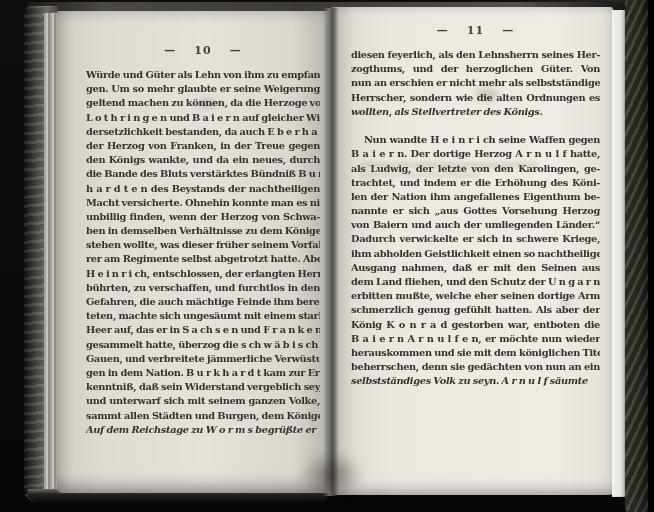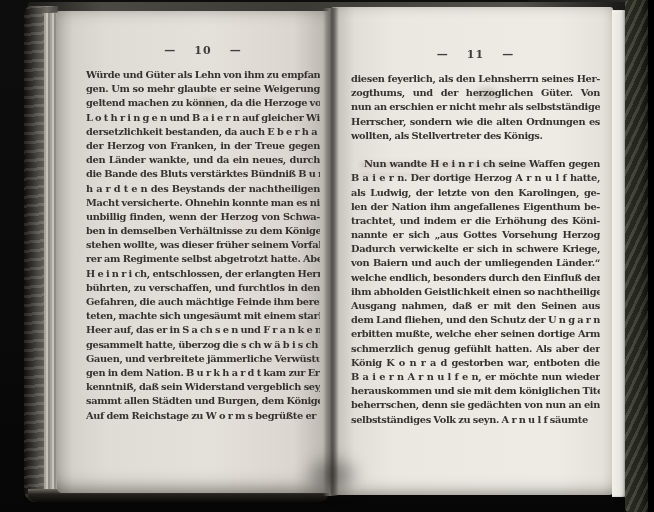--- a/index.html
+++ b/index.html
@@ -63,25 +63,25 @@
   }
   .page-text{position:absolute;color:#35322d;font-weight:700;}
   .page-text .header{
     text-align:center;font-size:11px;color:#413e39;letter-spacing:1px;margin-bottom:11px;
   }
   .page-text .header span{display:inline-block;margin:0 9px;}
   .lines{font-size:9.8px;line-height:14.2px;letter-spacing:-0.35px;word-spacing:-0.5px;}
   .line{
     text-align:justify;text-align-last:justify;white-space:nowrap;height:14.2px;overflow:hidden;
   }
-  .line.end{text-align-last:left;}
+  .line.end{text-align-last:left;font-style:italic;}
   .line.indent{text-indent:13px;}
   .para-gap{height:14.2px;}
   .lp-text{left:86px;top:44px;width:234px;}
-  .rp-text{left:351px;top:48px;width:249px;}
+  .rp-text{left:351px;top:24px;width:249px;}
   .stain{position:absolute;border-radius:50%;filter:blur(3px);background:rgba(112,107,97,.28);}
   .ghost{position:absolute;filter:blur(2px);background:rgba(140,134,124,.30);border-radius:2px;}
 </style>
 </head>
 <body>
 
 <div class="scene">
   <div class="corner-glow"></div>
   <div class="book-top-edge"></div>
   <div class="left-cover"></div>
@@ -106,62 +106,62 @@
     <div class="header">
       <span>—</span><span>10</span><span>—</span>
     </div>
     <div class="lines">
       <div class="line">Würde und Güter als Lehn von ihm zu empfan-</div>
       <div class="line">gen.  Um so mehr glaubte er seine Weigerung</div>
       <div class="line">geltend machen zu können, da die Herzoge von</div>
       <div class="line">L o t h r i n g e n  und  B a i e r n  auf gleicher Wi-</div>
       <div class="line">dersetzlichkeit bestanden, da auch  E b e r h a r d,</div>
       <div class="line">der Herzog von Franken, in der Treue gegen</div>
-      <div class="line">den Länder wankte, und da ein neues, durch</div>
+      <div class="line">den Königs wankte, und da ein neues, durch</div>
       <div class="line">die Bande des Bluts verstärktes Bündniß  B u r k-</div>
       <div class="line">h a r d t e n  des Beystands der nachtheiligen</div>
       <div class="line">Macht versicherte.  Ohnehin konnte man es nicht</div>
       <div class="line">unbillig finden, wenn der Herzog von Schwa-</div>
       <div class="line">ben in demselben Verhältnisse zu dem Könige</div>
       <div class="line">stehen wollte, was dieser früher seinem Vorfah-</div>
       <div class="line">rer am Regimente selbst abgetrotzt hatte.  Aber</div>
       <div class="line">H e i n r i ch,  entschlossen,  der erlangten Herr-</div>
       <div class="line">bührten, zu verschaffen, und furchtlos in den</div>
       <div class="line">Gefahren, die auch mächtige Feinde ihm berei-</div>
       <div class="line">teten, machte sich ungesäumt mit einem starken</div>
       <div class="line">Heer auf, das er in  S a ch s e n  und  F r a n k e n</div>
       <div class="line">gesammelt hatte, überzog die  s ch w ä b i s ch e n</div>
       <div class="line">Gauen, und verbreitete jämmerliche Verwüstun-</div>
       <div class="line">gen in dem Nation.  B u r k h a r d t  kam zur Er-</div>
       <div class="line">kenntniß, daß sein Widerstand vergeblich sey,</div>
+      <div class="line">und unterwarf sich mit seinem ganzen Volke,</div>
       <div class="line">sammt allen Städten und Burgen, dem Könige.</div>
       <div class="line end">Auf dem Reichstage zu  W o r m s  begrüßte er</div>
     </div>
   </div>
 
   <div class="page-text rp-text">
     <div class="header">
       <span>—</span><span>11</span><span>—</span>
     </div>
     <div class="lines">
       <div class="line">diesen feyerlich,  als den Lehnsherrn seines Her-</div>
       <div class="line">zogthums,  und der herzoglichen Güter.   Von</div>
       <div class="line">nun an erschien er nicht mehr als selbstständiger</div>
       <div class="line">Herrscher, sondern wie die alten Ordnungen es</div>
       <div class="line end">wollten, als Stellvertreter des Königs.</div>
       <div class="para-gap"></div>
       <div class="line indent">Nun wandte  H e i n r i ch  seine Waffen gegen</div>
       <div class="line">B a i e r n.   Der dortige Herzog  A r n u l f  hatte,</div>
       <div class="line">als Ludwig, der letzte von den Karolingen, ge-</div>
+      <div class="line">trachtet, und indem er die Erhöhung des Köni-</div>
       <div class="line">len der Nation ihm angefallenes Eigenthum be-</div>
-      <div class="line">trachtet, und indem er die Erhöhung des Köni-</div>
       <div class="line">nannte er sich „aus Gottes Vorsehung Herzog</div>
+      <div class="line">von Baiern und auch der umliegenden Länder.“</div>
       <div class="line">Dadurch verwickelte er sich in schwere Kriege,</div>
-      <div class="line">von Baiern und auch der umliegenden Länder.“</div>
-      <div class="line">welche endlich, besonders durch den Einfluß der</div>
       <div class="line">ihm abholden Geistlichkeit einen so nachtheiligen</div>
       <div class="line">Ausgang nahmen, daß er mit den Seinen aus</div>
       <div class="line">dem Land fliehen, und den Schutz der  U n g a r n</div>
       <div class="line">erbitten mußte, welche eher seinen dortige Arm</div>
       <div class="line">schmerzlich genug gefühlt hatten.  Als aber der</div>
       <div class="line">König  K o n r a d  gestorben war,  entboten die</div>
       <div class="line">B a i e r n  A r n u l f e n,  er möchte nun wieder</div>
       <div class="line">herauskommen und sie mit dem königlichen Titel</div>
       <div class="line">beherrschen, denn sie gedächten von nun an ein</div>
       <div class="line end">selbstständiges Volk zu seyn.   A r n u l f  säumte</div>

